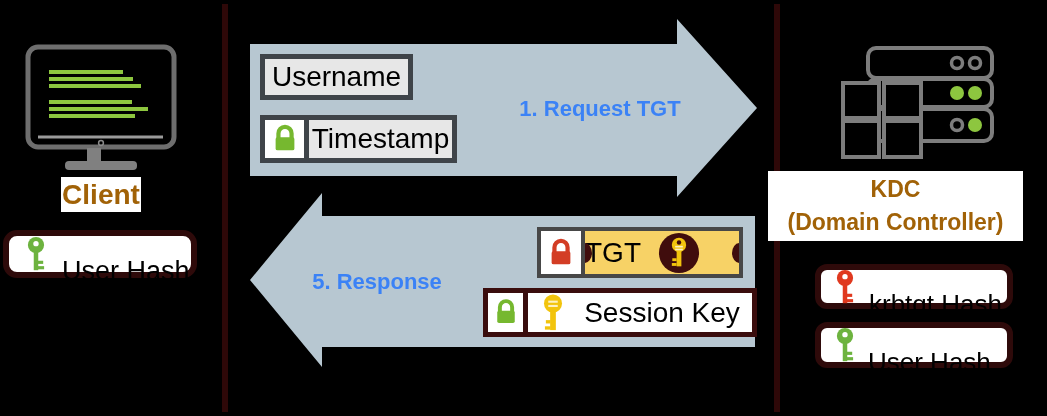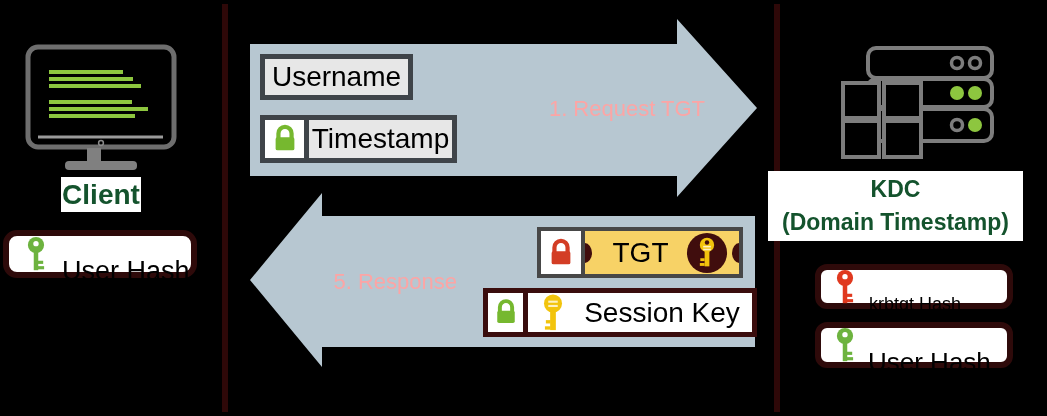--- a/index.html
+++ b/index.html
@@ -5,26 +5,26 @@
   html,body{margin:0;padding:0;background:#000;}
   *{box-sizing:border-box;}
   .canvas{
     position:relative;width:1047px;height:416px;background:#000;
     font-family:"Liberation Sans",sans-serif;color:#000;overflow:hidden;
   }
   .abs{position:absolute;}
   svg{display:block;}
 
   
-  .white-label{background:#fff;color:#14532d;font-weight:bold;text-align:center;}
+  .white-label{background:#fff;color:#a16207;font-weight:bold;text-align:center;}
   .client-label{left:61px;top:177px;width:80px;height:35px;font-size:28px;line-height:35px;}
   .kdc-label{left:768px;top:171px;width:255px;height:70px;font-size:23px;line-height:33px;padding-top:2px;}
 
   
-  .arrow-caption{font-weight:normal;font-size:22px;text-align:right;color:#fca5a5;}
+  .arrow-caption{font-weight:bold;font-size:22px;text-align:center;color:#3b82f6;}
   .caption-1{left:495px;top:96px;width:210px;}
   .caption-2{left:297px;top:269px;width:160px;}
 
   
   .username-box{
     left:260px;top:54px;width:153px;height:46px;border:5px solid #3f4449;
     background:#e7e7e7;display:flex;align-items:center;justify-content:center;
     font-size:28px;
   }
   .timestamp-box{
@@ -34,40 +34,40 @@
   .lock-cell{width:44px;background:#fff;border-right:5px solid #3f4449;
     display:flex;align-items:center;justify-content:center;flex:none;}
   .gray-cell{flex:1;background:#e7e7e7;display:flex;align-items:center;justify-content:center;font-size:28px;}
 
   
   .tgt-box{
     left:537px;top:227px;width:206px;height:51px;border:4px solid #474747;
     display:flex;align-items:stretch;
   }
   .tgt-box .lock-cell{border-right:4px solid #474747;}
-  .ticket-cell{flex:1;position:relative;overflow:hidden;display:flex;align-items:center;justify-content:center;gap:17px;font-size:28px;padding-left:16px;}
+  .ticket-cell{flex:1;position:relative;overflow:hidden;display:flex;align-items:center;gap:17px;font-size:28px;}
   .notch{position:absolute;width:15px;height:20px;border-radius:50%;top:50%;transform:translateY(-50%);}
   .notch-left{left:-8px;}
   .notch-right{right:-8px;}
 
   
   .session-box{
     left:483px;top:288px;width:274px;height:49px;border:5px solid #3a0d0d;
     display:flex;align-items:stretch;background:#fff;
   }
   .session-box .lock-cell{width:40px;border-right:5px solid #3a0d0d;}
   .session-content{flex:1;background:#fff;display:flex;align-items:center;justify-content:center;gap:18px;font-size:28px;}
 
   
   .badge{
     background:#fff;border:6px solid #2e0a0a;border-radius:14px;
     display:flex;align-items:center;gap:13px;padding-left:14px;
   }
   .badge-client{left:3px;top:230px;width:194px;height:48px;font-size:27px;}
-  .badge-krbtgt{left:815px;top:264px;width:198px;height:45px;font-size:18px;border-radius:12px;padding-left:12px;gap:12px;}
+  .badge-krbtgt{left:815px;top:264px;width:198px;height:45px;font-size:26px;border-radius:12px;padding-left:12px;gap:12px;}
   .badge-kdc-user{left:815px;top:322px;width:198px;height:46px;font-size:26px;border-radius:12px;padding-left:12px;gap:11px;}
   .badge span{white-space:nowrap;margin-top:35px;}
 </style>
 </head>
 <body>
 
 <div class="canvas">
 
   <svg class="abs" style="left:0;top:0" width="1047" height="416" viewBox="0 0 1047 416">
     <rect x="222" y="4" width="6" height="408" fill="#2e0808"></rect>
@@ -194,21 +194,21 @@
     <g fill="#000" stroke="#7d7d7d" stroke-width="4">
       <rect x="8" y="43" width="36" height="35"></rect>
       <rect x="49" y="43" width="37" height="35"></rect>
       <rect x="8" y="81" width="36" height="36"></rect>
       <rect x="49" y="81" width="37" height="36"></rect>
     </g>
   </svg>
 
   <div class="abs white-label kdc-label">
     <div>KDC</div>
-    <div>(Domain Timestamp)</div>
+    <div>(Domain Controller)</div>
   </div>
 
   <div class="abs badge badge-krbtgt">
     <svg width="24" height="36" viewBox="0 0 26 40">
       <g fill="#e0391f">
         <circle cx="13" cy="10" r="9"></circle>
         <rect x="10.5" y="17" width="5" height="21"></rect>
         <rect x="15" y="27.5" width="6" height="3.5"></rect>
         <rect x="15" y="33.5" width="7" height="3.5"></rect>
       </g>

